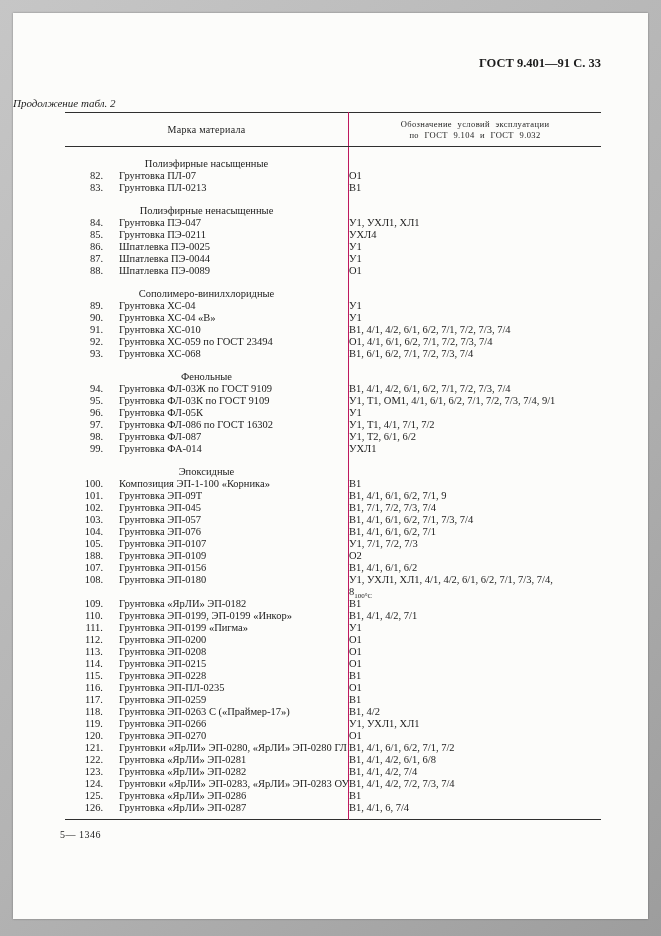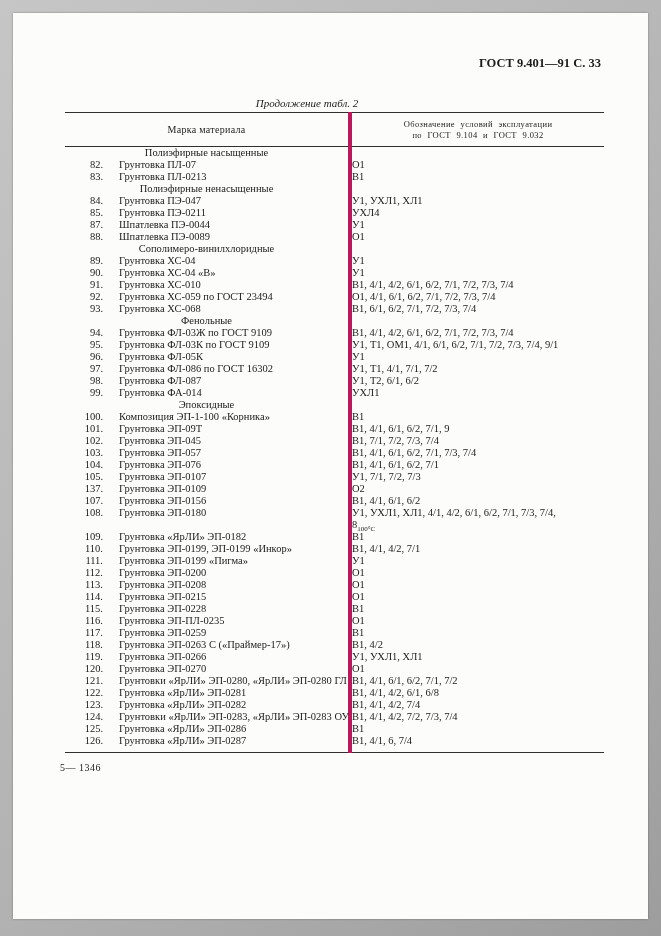--- a/index.html
+++ b/index.html
@@ -12,39 +12,39 @@
   .page{
     position:absolute;left:13px;top:13px;right:13px;bottom:17px;
     background:#fcfcfa;overflow:hidden;
     box-shadow:0 0 2px rgba(0,0,0,.35);
   }
   .gost-header{
     padding:43px 47px 0 0;text-align:right;
     font-weight:bold;font-size:12.5px;line-height:15px;
   }
   .caption{
-    margin:26px 47px 2px 0;text-align:center;
+    margin:26px 47px 2px 0;text-align:left;
     font-style:italic;font-size:11px;line-height:13px;
   }
   table.gost-table{
     margin-left:52px;width:535px;table-layout:fixed;
     border-collapse:collapse;
     border-top:1px solid #2f2f2f;border-bottom:1px solid #2f2f2f;
   }
   .gost-table th,.gost-table td{padding:0;font-weight:normal;}
-  .gost-table .c1{width:283px;border-right:4px solid #be185d;}
+  .gost-table .c1{width:283px;border-right:1px solid #be185d;}
   .gost-table .c2{width:252px;}
   thead th{height:33px;vertical-align:middle;text-align:center;border-bottom:1px solid #2f2f2f;}
   th.c1{font-size:10px;letter-spacing:.3px;}
   th.c2 .hl{font-size:8.5px;letter-spacing:.4px;word-spacing:3px;line-height:11px;}
   tbody td{font-size:10.5px;line-height:12px;vertical-align:top;}
   td.c1{white-space:nowrap;overflow:visible;}
   td.c1 .num{display:inline-block;width:38px;text-align:right;}
   td.c1 .nm{margin-left:16px;}
-  td.c1.sec{text-align:center;}
+  td.c1.sec{text-align:center;padding-top:11px;}
   td.c2{white-space:nowrap;overflow:visible;}
   tbody tr:last-child td{padding-bottom:5px;}
   sub{font-size:7px;line-height:0;}
   .footer{
     margin:9px 16px 0 47px;font-size:10px;letter-spacing:.5px;
   }
 </style>
 </head>
 <body>
 
@@ -81,20 +81,24 @@
         </tr>
         <tr>
           <td class="c1"><span class="num">84.</span><span class="nm">Грунтовка ПЭ-047</span></td>
           <td class="c2">У1, УХЛ1, ХЛ1</td>
         </tr>
         <tr>
           <td class="c1"><span class="num">85.</span><span class="nm">Грунтовка ПЭ-0211</span></td>
           <td class="c2">УХЛ4</td>
         </tr>
         <tr>
+          <td class="c1"><span class="num">86.</span><span class="nm">Шпатлевка ПЭ-0025</span></td>
+          <td class="c2">У1</td>
+        </tr>
+        <tr>
           <td class="c1"><span class="num">87.</span><span class="nm">Шпатлевка ПЭ-0044</span></td>
           <td class="c2">У1</td>
         </tr>
         <tr>
           <td class="c1"><span class="num">88.</span><span class="nm">Шпатлевка ПЭ-0089</span></td>
           <td class="c2">О1</td>
         </tr>
         <tr>
           <td class="c1 sec">Сополимеро-винилхлоридные</td>
           <td class="c2"></td>
@@ -169,21 +173,21 @@
         </tr>
         <tr>
           <td class="c1"><span class="num">104.</span><span class="nm">Грунтовка ЭП-076</span></td>
           <td class="c2">В1, 4/1, 6/1, 6/2, 7/1</td>
         </tr>
         <tr>
           <td class="c1"><span class="num">105.</span><span class="nm">Грунтовка ЭП-0107</span></td>
           <td class="c2">У1, 7/1, 7/2, 7/3</td>
         </tr>
         <tr>
-          <td class="c1"><span class="num">137.</span><span class="nm">Грунтовка ЭП-0109</span></td>
+          <td class="c1"><span class="num">188.</span><span class="nm">Грунтовка ЭП-0109</span></td>
           <td class="c2">О2</td>
         </tr>
         <tr>
           <td class="c1"><span class="num">107.</span><span class="nm">Грунтовка ЭП-0156</span></td>
           <td class="c2">В1, 4/1, 6/1, 6/2</td>
         </tr>
         <tr>
           <td class="c1"><span class="num">108.</span><span class="nm">Грунтовка ЭП-0180</span></td>
           <td class="c2">У1, УХЛ1, ХЛ1, 4/1, 4/2, 6/1, 6/2, 7/1, 7/3, 7/4,<div>8<sub>100°С</sub></div></td>
         </tr>

